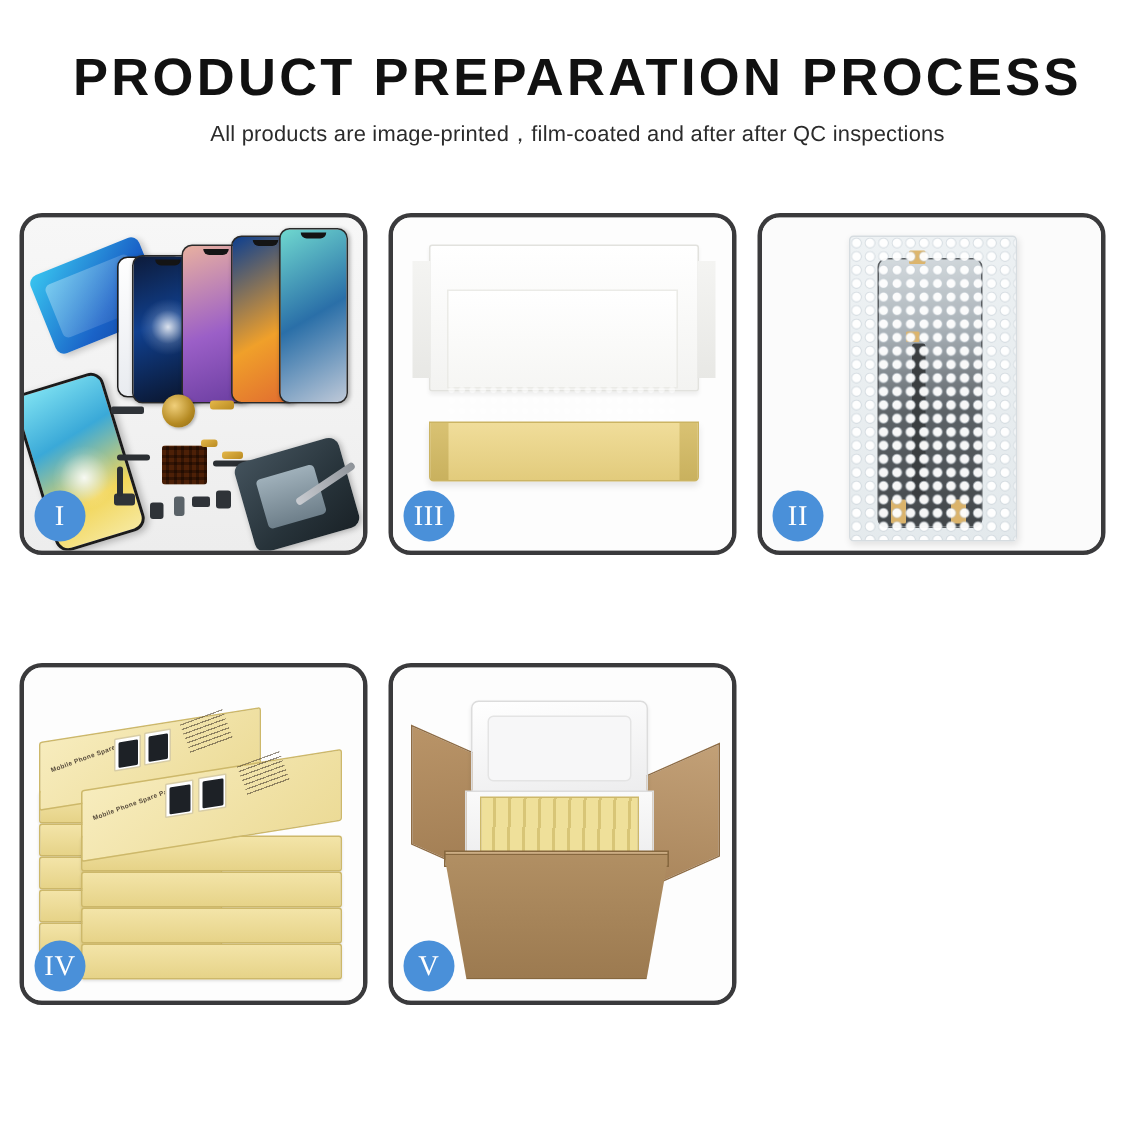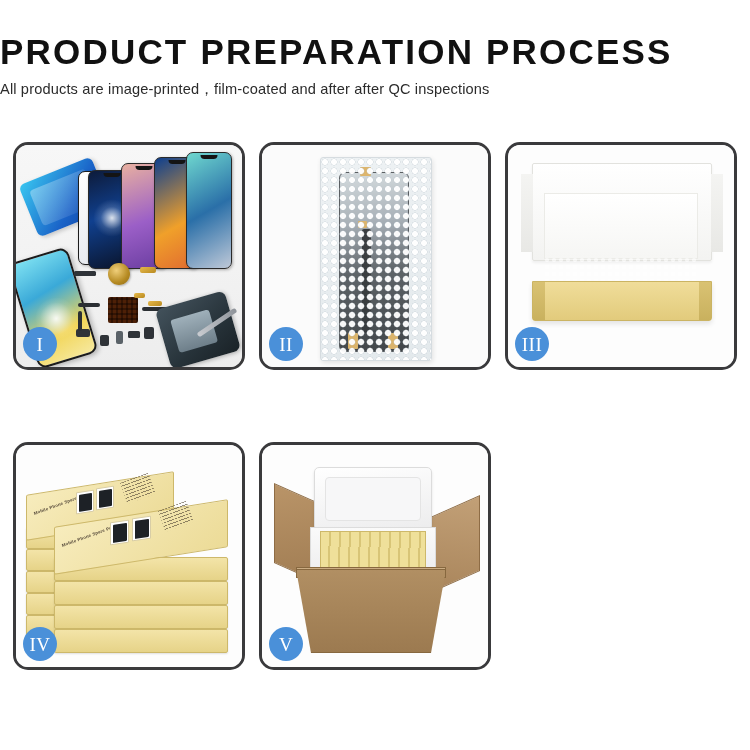--- a/index.html
+++ b/index.html
@@ -4,21 +4,21 @@
 <style>
   html,body{margin:0;padding:0;}
   body{
     width:750px;height:750px;background:#ffffff;
     font-family:"Liberation Sans","DejaVu Sans",sans-serif;
     overflow:hidden;position:relative;
   }
   .page{width:750px;height:750px;position:relative;}
 
   
-  .header{padding-top:34px;}
+  .header{padding-top:34px;text-align:center;margin-left:20px;}
   .title{
     font-size:35px;font-weight:700;color:#111111;
     letter-spacing:2.2px;line-height:1.05;white-space:nowrap;
   }
   .subtitle{
     margin-top:9px;font-size:14.6px;color:#2b2b2b;font-weight:400;
     letter-spacing:.15px;white-space:nowrap;
   }
 
   
@@ -277,48 +277,48 @@
         <div class="backplate">
           <div class="batt"></div>
         </div>
         <div class="tweezers"></div>
       </div>
       <div class="badge">I</div>
     </div>
 
     <div class="panel">
       <div class="scene">
+        <div class="p3bg"></div>
+        <div class="box3-lid"></div>
+        <div class="foam3"></div>
+        <div class="bubble3"></div>
+        <div class="box3-base"></div>
+      </div>
+      <div class="badge">III</div>
+    </div>
+
+    <div class="panel">
+      <div class="scene">
         <div class="p2bg"></div>
         <div class="wrap">
           <div class="inner-screen">
             <div class="fcable"></div>
             <div class="tab" style="left:20px;top:-6px;width:11px;height:9px;"></div>
             <div class="tab" style="left:18px;top:48px;width:9px;height:7px;"></div>
             <div class="tab" style="left:8px;top:160px;width:10px;height:16px;"></div>
             <div class="tab" style="left:48px;top:160px;width:10px;height:16px;"></div>
           </div>
           <div class="bubbles"></div>
         </div>
       </div>
       <div class="badge">II</div>
     </div>
 
     <div class="panel">
       <div class="scene">
-        <div class="p3bg"></div>
-        <div class="box3-lid"></div>
-        <div class="foam3"></div>
-        <div class="bubble3"></div>
-        <div class="box3-base"></div>
-      </div>
-      <div class="badge">III</div>
-    </div>
-
-    <div class="panel">
-      <div class="scene">
         <div class="p4bg"></div>
         <div class="stack">
 
           <div class="sbox" style="left:2px;top:62px;width:120px;height:20px;"></div>
           <div class="sbox" style="left:2px;top:84px;width:120px;height:20px;"></div>
           <div class="sbox" style="left:2px;top:106px;width:120px;height:20px;"></div>
           <div class="sbox" style="left:2px;top:128px;width:120px;height:20px;"></div>
           <div class="sbox" style="left:2px;top:150px;width:120px;height:20px;"></div>
 
           <div class="sbox" style="left:30px;top:92px;width:172px;height:22px;"></div>

